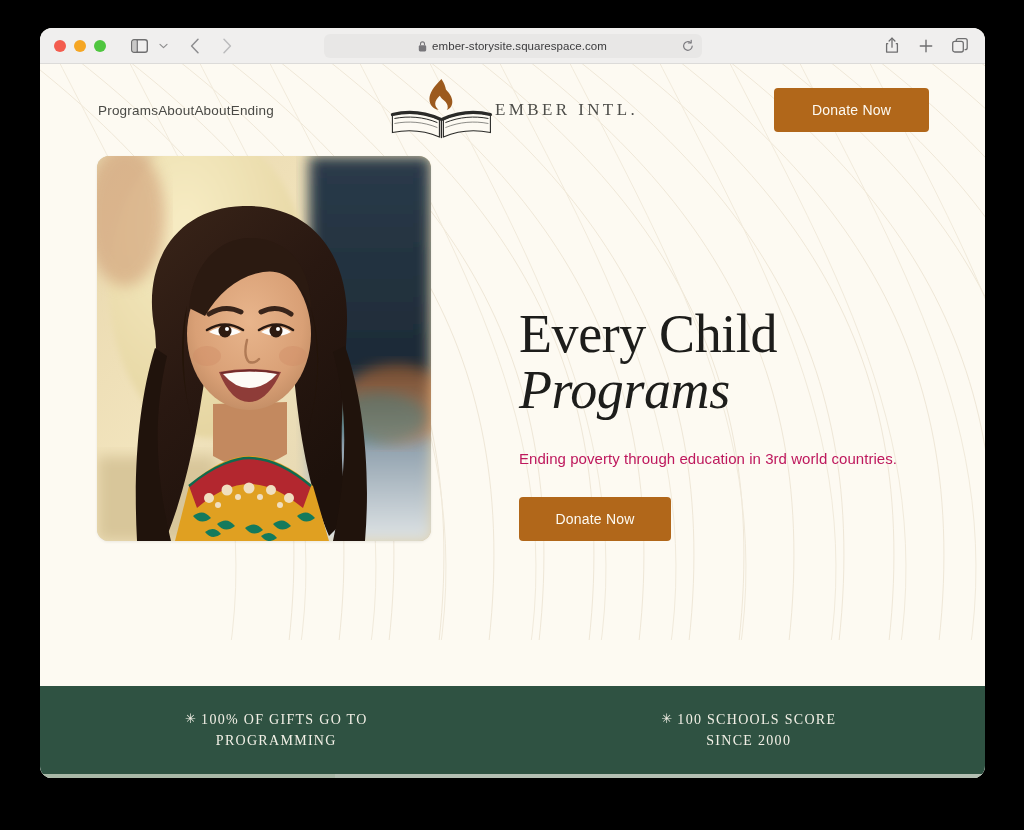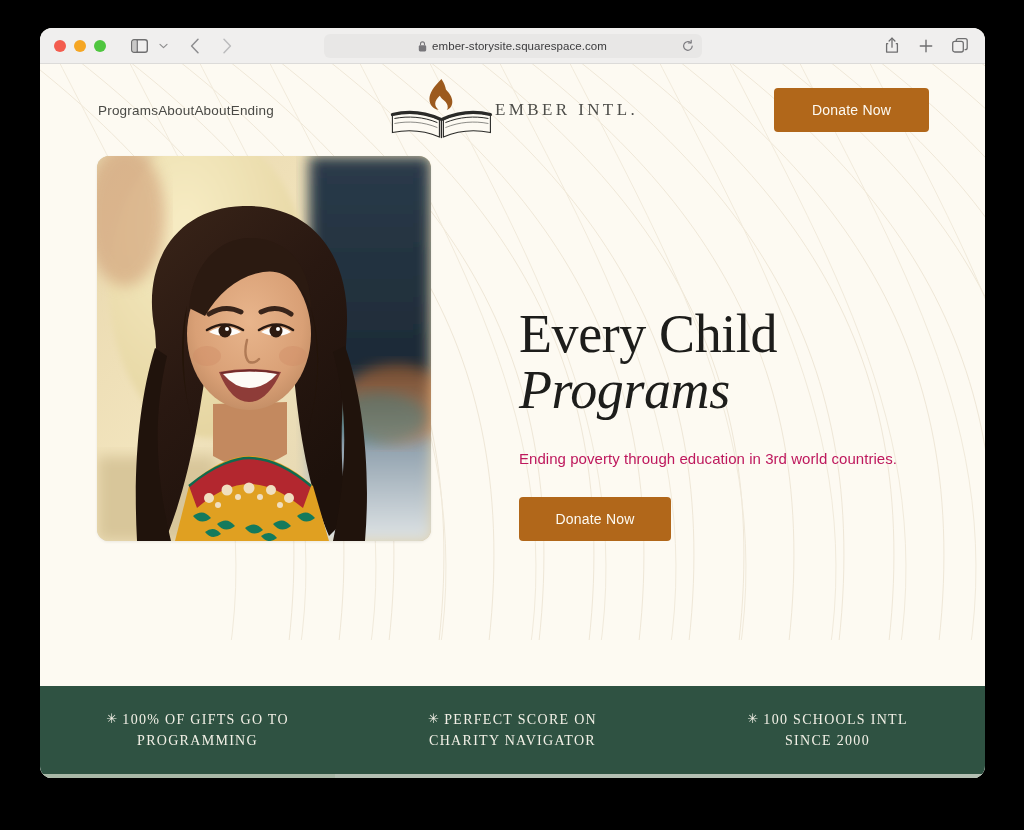--- a/index.html
+++ b/index.html
@@ -557,25 +557,21 @@
           </div>
         </div>
       </div>
 
       <div class="stat-banner">
         <div class="stat-item">
           <span class="stat-star">✳</span><span>100% OF GIFTS GO TO</span><br>
           <span>PROGRAMMING</span>
         </div>
         <div class="stat-item">
-          <span class="stat-star">✳</span><span>PERFECT SCORE ON</span><br>
-          <span>CHARITY NAVIGATOR</span>
-        </div>
-        <div class="stat-item">
-          <span class="stat-star">✳</span><span>100 SCHOOLS INTL</span><br>
+          <span class="stat-star">✳</span><span>100 SCHOOLS SCORE</span><br>
           <span>SINCE 2000</span>
         </div>
       </div>
 
       <div class="sage-section">
         <div class="sage-left"></div>
         <div class="sage-right"></div>
 
       </div>
 

